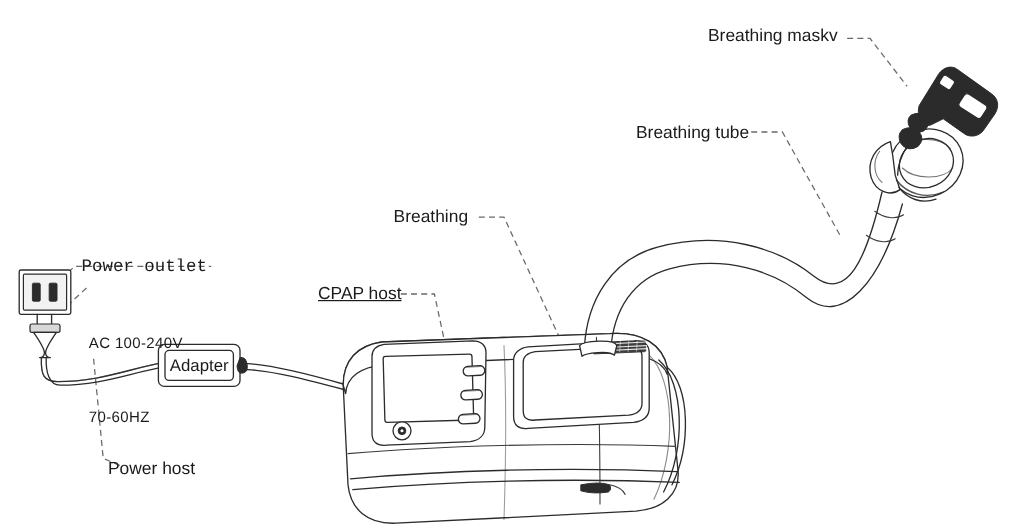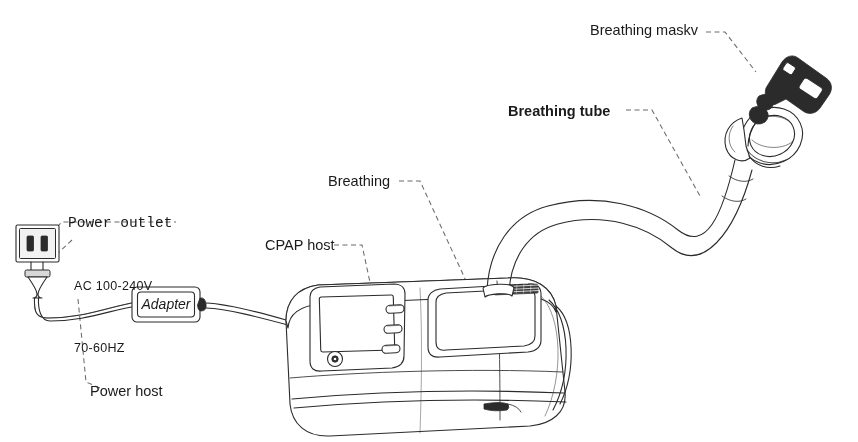--- a/index.html
+++ b/index.html
@@ -25,32 +25,32 @@
   .lbl {
     position: absolute;
     font-family: "Liberation Sans", sans-serif;
     color: #1a1a1a;
     white-space: nowrap;
     line-height: 1.15;
   }
   .lbl-main { font-size: 14.5px; }
   .lbl-spec { font-size: 12.5px; letter-spacing: .3px; margin-top: 48px; }
   #lbl-breathing-mask { left: 590px; top: 22px; }
-  #lbl-breathing-tube { left: 508px; top: 103px; font-weight: bold; }
+  #lbl-breathing-tube { left: 530px; top: 103px; }
   #lbl-humidifier      { left: 328px; top: 173px; }
-  #lbl-cpap-host       { left: 265px; top: 237px; }
+  #lbl-cpap-host       { left: 265px; top: 237px; text-decoration: underline; }
   #lbl-power-outlet    { left: 68px;  top: 215px; font-family: Liberation Mono, monospace; }
   #lbl-power-spec      { left: 74px;  top: 231px; }
   #lbl-power-cable     { left: 90px;  top: 383px; }
   #lbl-adapter {
     position: absolute;
     left: 139px; top: 293px;
     width: 54px; height: 22px;
     display: flex; align-items: center; justify-content: center;
-    font-size: 14px; color: #1a1a1a; font-style: italic;
+    font-size: 14px; color: #1a1a1a;
   }
 </style>
 </head>
 <body>
 
 <div id="page">
 
   <svg id="diagram-svg" viewBox="0 0 858 442">
     <defs>
       <style>

